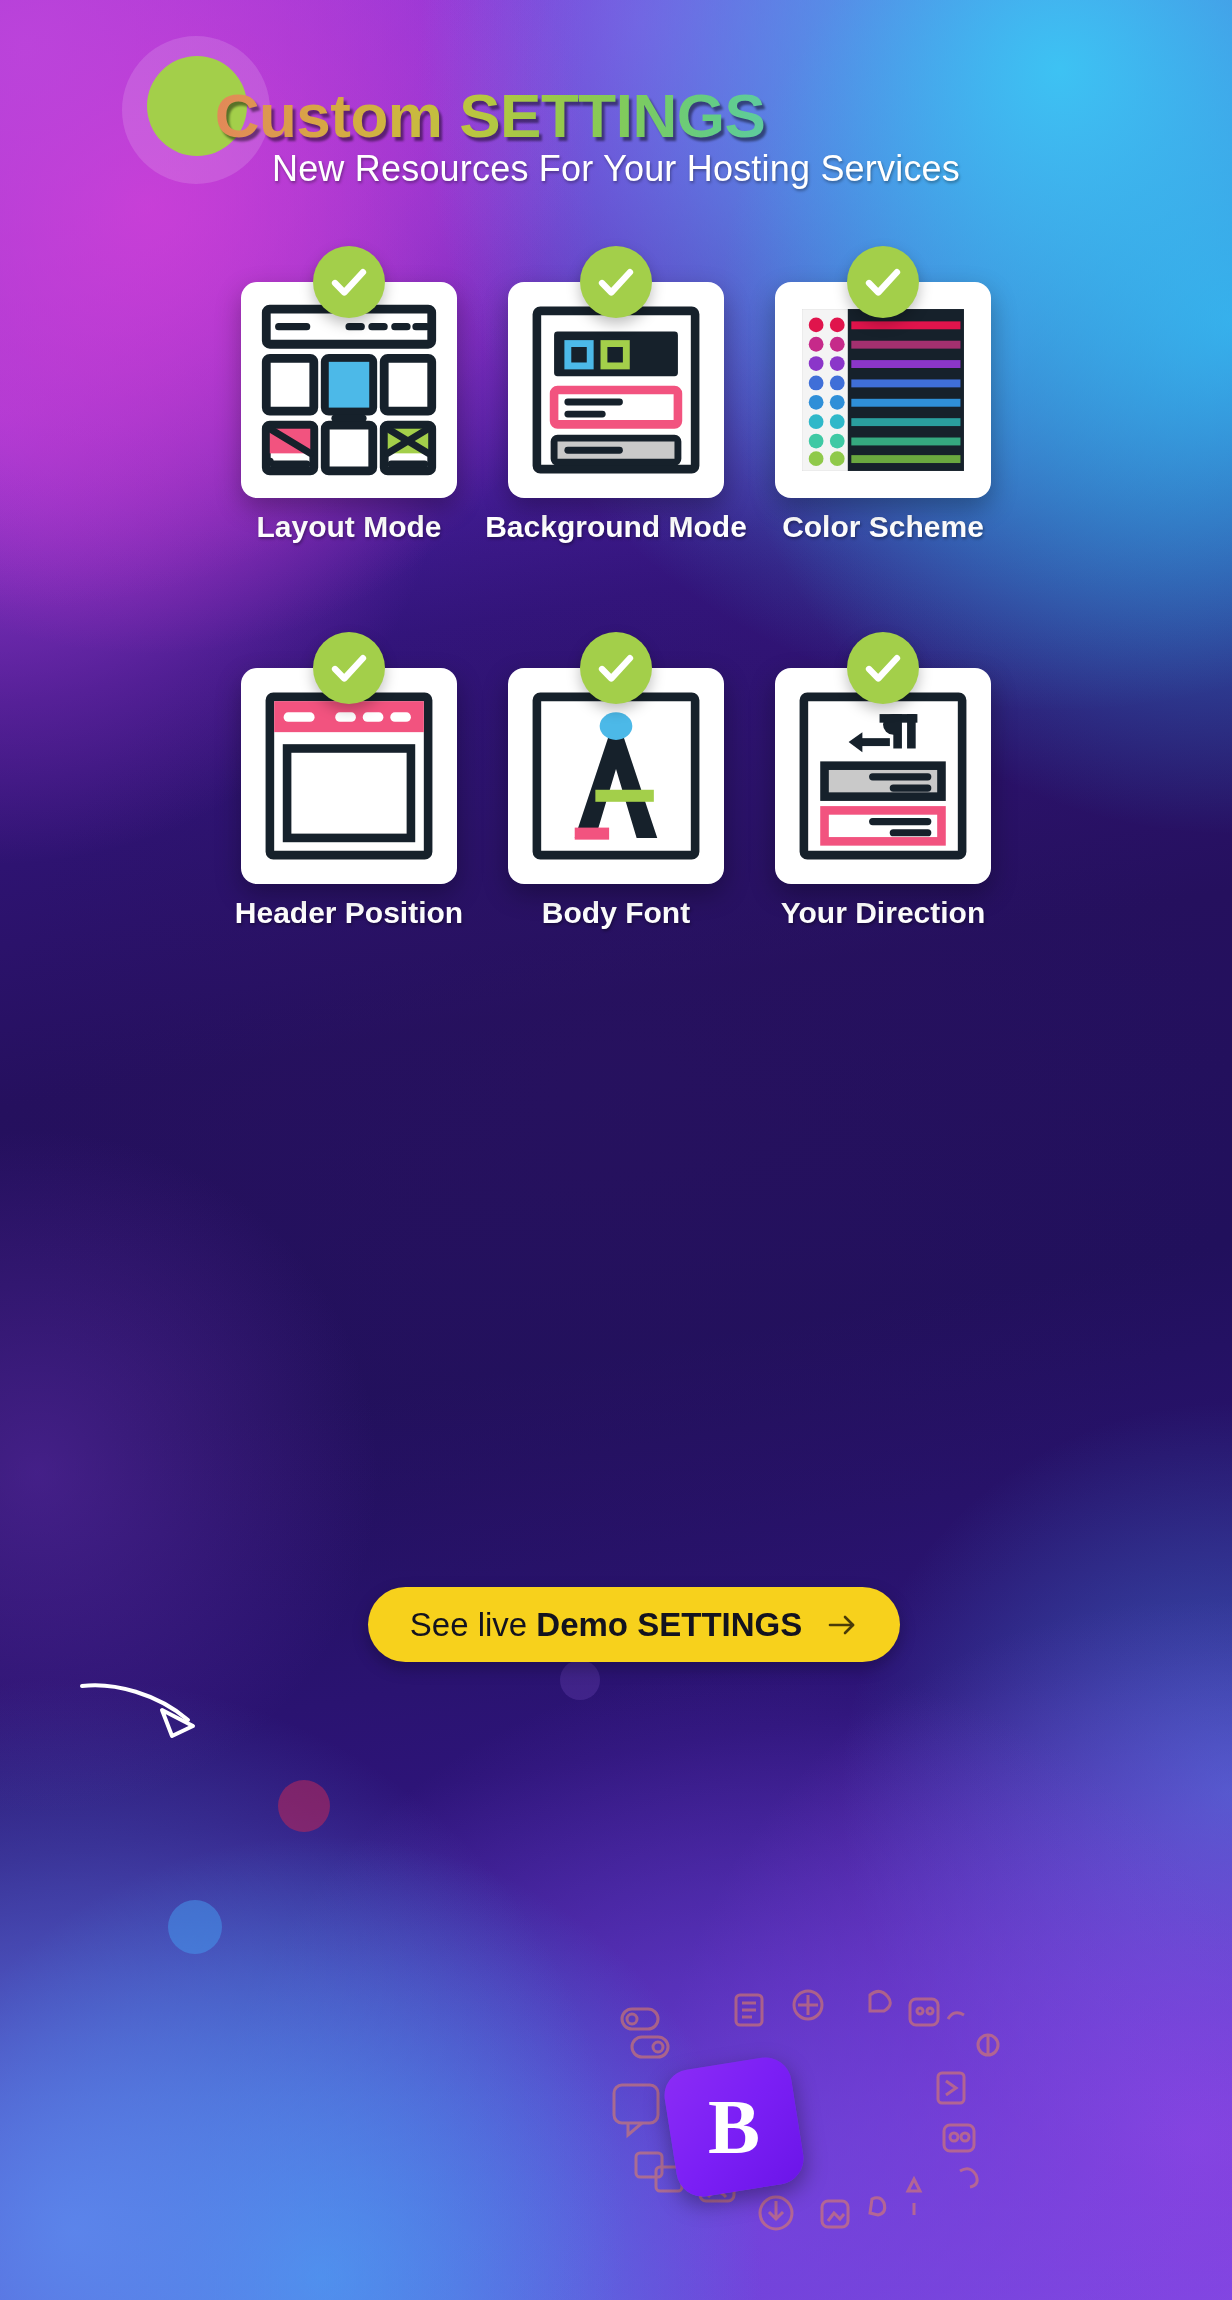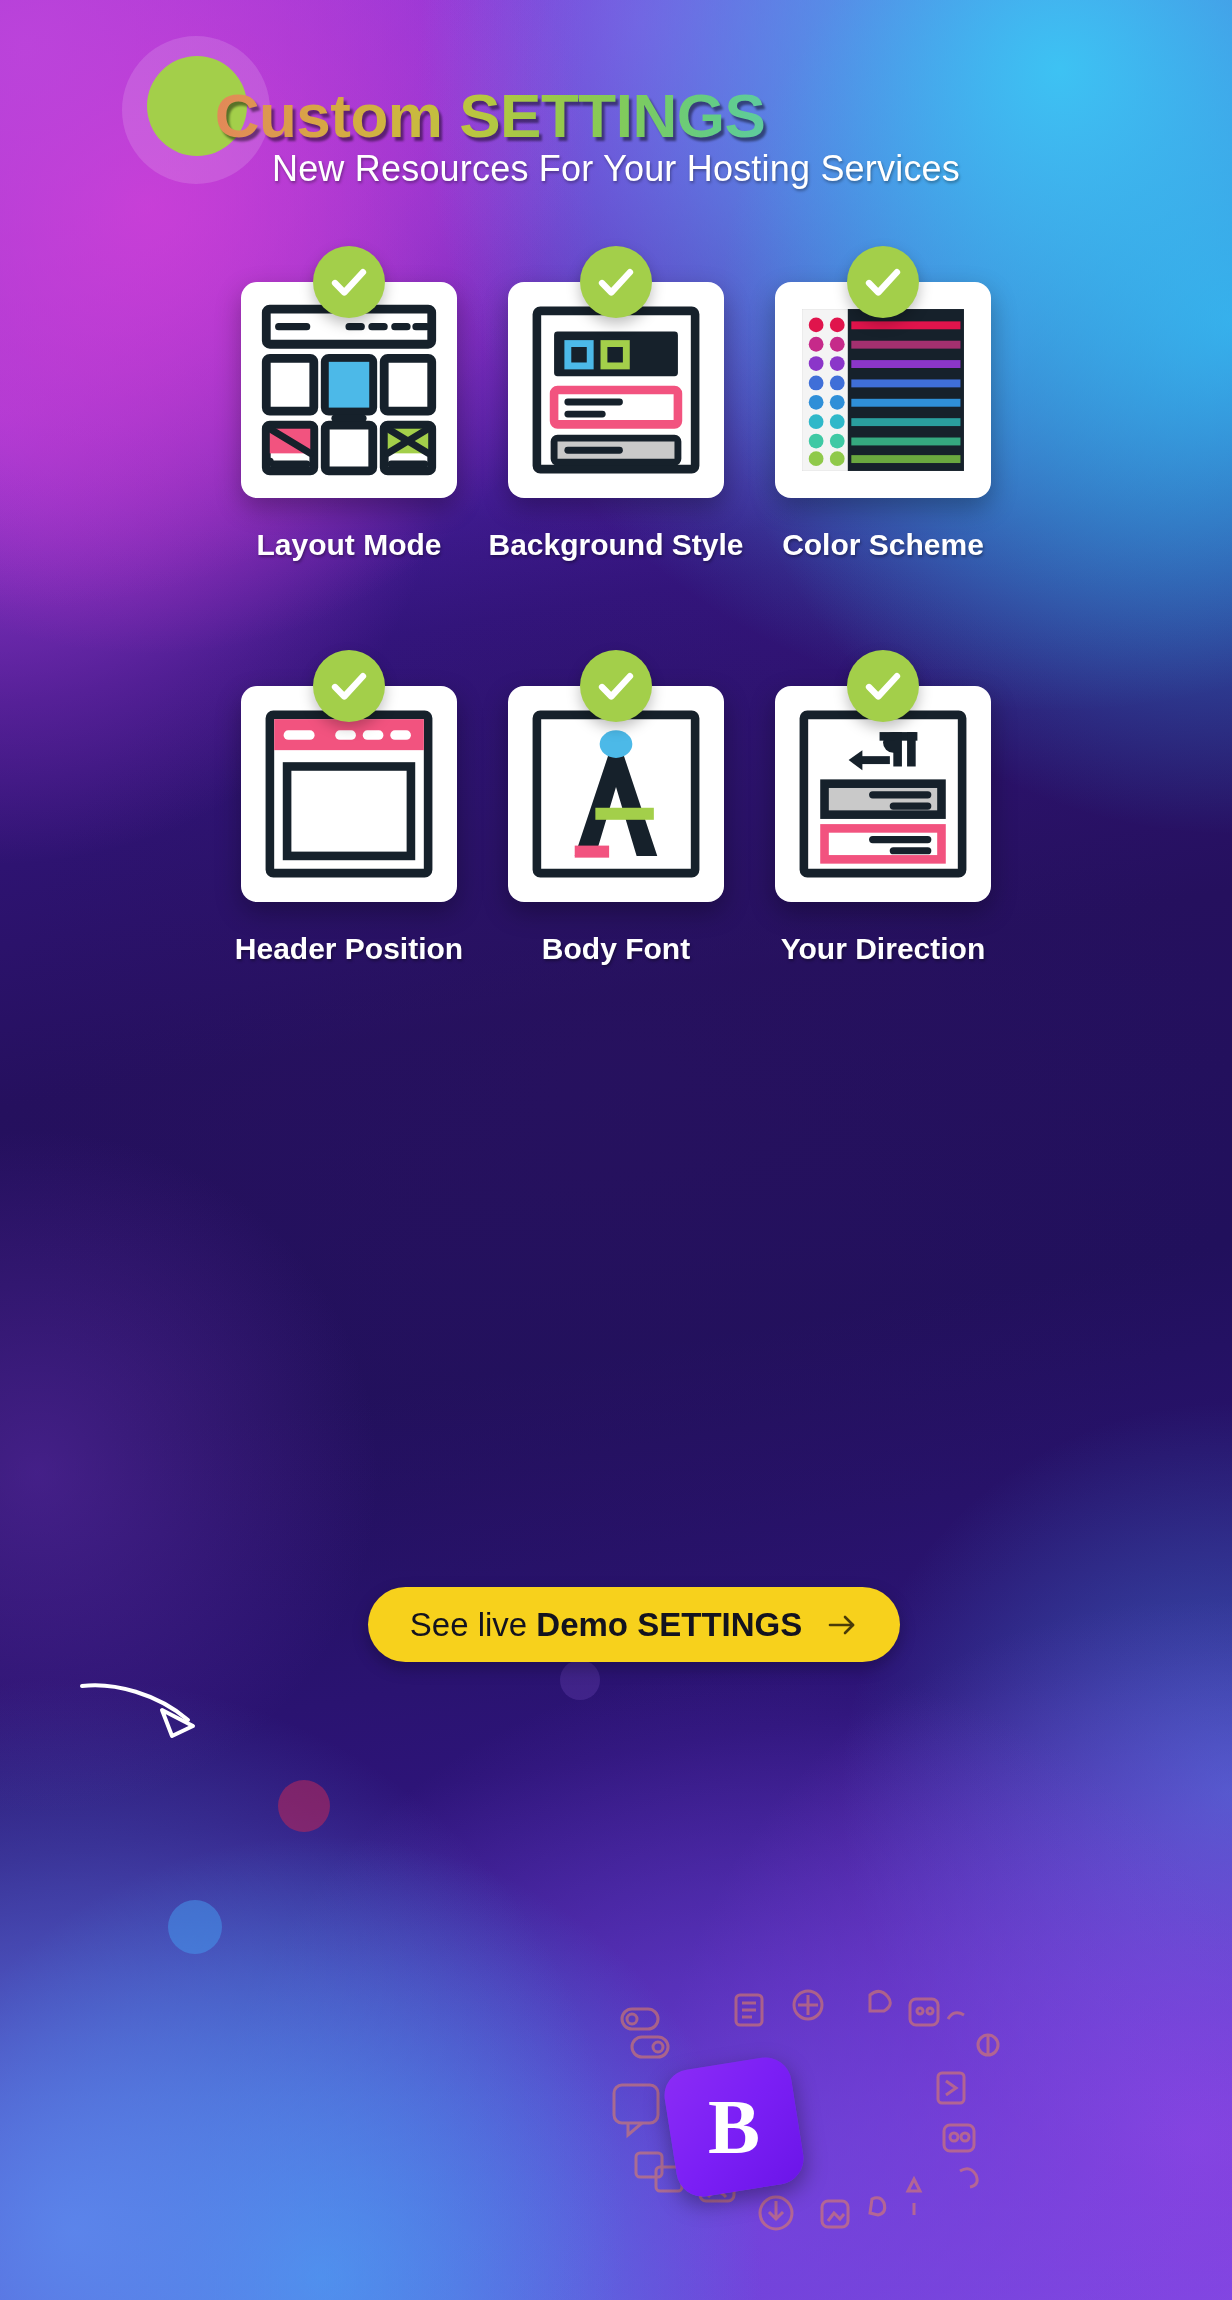--- a/index.html
+++ b/index.html
@@ -55,21 +55,21 @@
   .row{display:flex;justify-content:center;gap:0;}
   .cell{width:267px;display:flex;flex-direction:column;align-items:center;position:relative;}
   .cell.r2{margin-top:124px;}
 
   .card{position:relative;width:216px;height:216px;background:#fff;border-radius:16px;
      box-shadow:0 10px 26px rgba(0,0,0,.30);display:flex;align-items:center;justify-content:center;}
   .badge{position:absolute;top:-36px;left:50%;transform:translateX(-50%);width:72px;height:72px;
      border-radius:50%;background:#a3cf4a;z-index:8;
      display:flex;align-items:center;justify-content:center;box-shadow:0 6px 14px rgba(0,0,0,.25);}
   .badge svg{width:42px;height:42px;}
-  .caption{margin-top:30px;font-size:30px;font-weight:bold;color:#fff;white-space:nowrap;
+  .caption{margin-top:12px;font-size:30px;font-weight:bold;color:#fff;white-space:nowrap;
      text-shadow:1px 2px 3px rgba(0,0,0,.35);}
 
   
   .cta-wrap{position:absolute;top:1587px;left:0;width:1232px;text-align:center;z-index:6;margin-left:18px;}
   .cta{display:inline-flex;align-items:center;gap:24px;background:#f7d11c;border:none;
      border-radius:40px;padding:0 42px;height:75px;cursor:pointer;
      box-shadow:0 6px 16px rgba(0,0,0,.25);}
   .cta-label{font-size:33px;color:#13131f;white-space:nowrap;}
   .cta-label b{font-weight:bold;}
   .cta svg{width:32px;height:24px;}
@@ -166,21 +166,21 @@
             <rect x="14" y="16" width="72" height="26" rx="2" fill="#16212b"></rect>
             <rect x="22" y="23" width="13" height="13" fill="none" stroke="#4cb9e8" stroke-width="4"></rect>
             <rect x="43" y="23" width="13" height="13" fill="none" stroke="#a3cf4a" stroke-width="4"></rect>
             <rect x="14" y="50" width="72" height="20" rx="2" fill="#fff" stroke="#f2537f" stroke-width="5"></rect>
             <line x1="22" y1="57" x2="52" y2="57" stroke="#16212b" stroke-width="4" stroke-linecap="round"></line>
             <line x1="22" y1="64" x2="42" y2="64" stroke="#16212b" stroke-width="4" stroke-linecap="round"></line>
             <rect x="14" y="78" width="72" height="14" rx="2" fill="#c9c9c9" stroke="#16212b" stroke-width="4"></rect>
             <line x1="22" y1="85" x2="52" y2="85" stroke="#16212b" stroke-width="4" stroke-linecap="round"></line>
           </svg>
         </div>
-        <div class="caption">Background Style</div>
+        <div class="caption">Background Mode</div>
       </div>
 
       <div class="cell">
         <div class="card">
           <div class="badge">
             <svg viewBox="0 0 24 24">
               <path d="M4 12.6 L9.3 18 L20 6.4" fill="none" stroke="#fff" stroke-width="3.6" stroke-linecap="round" stroke-linejoin="round"></path>
             </svg>
           </div>
           <svg width="176" height="176" viewBox="0 0 100 100">

